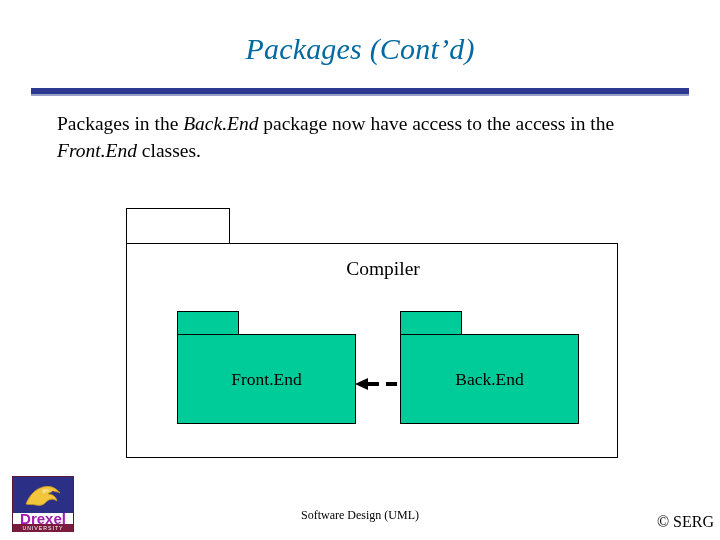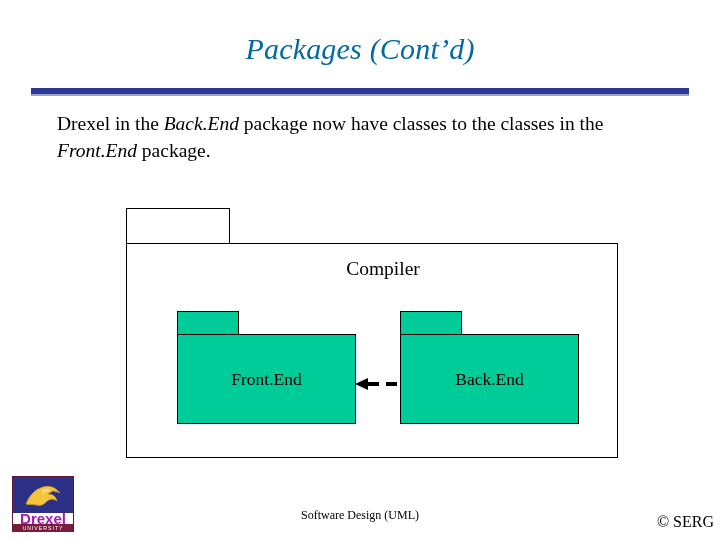--- a/index.html
+++ b/index.html
@@ -201,21 +201,21 @@
 </style>
 </head>
 <body>
 
 <div class="slide">
 
   <div class="title">Packages (Cont’d)</div>
   <div class="title-rule"></div>
 
   <div class="body-text">
-    <span>Drexel in the </span><i>Back.End</i><span> package now have classes to the classes in the </span><i>Front.End</i><span> package.</span>
+    <span>Packages in the </span><i>Back.End</i><span> package now have access to the access in the </span><i>Front.End</i><span> classes.</span>
   </div>
 
   <div class="outer-pkg-tab"></div>
   <div class="outer-pkg-body"></div>
   <div class="outer-pkg-label">Compiler</div>
 
   <div class="inner-pkg" id="pkg-frontend">
     <div class="tab"></div>
     <div class="box"></div>
     <div class="label">Front.End</div>

